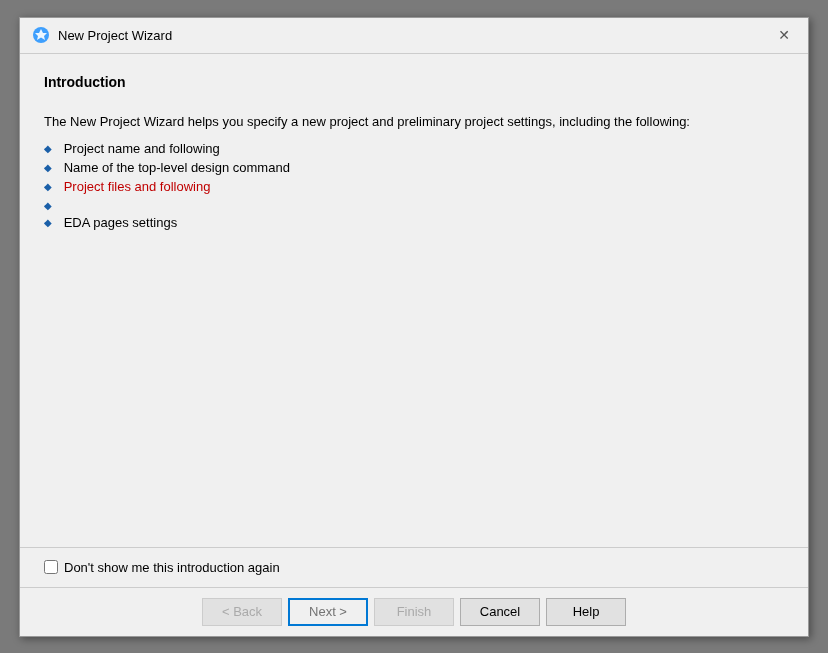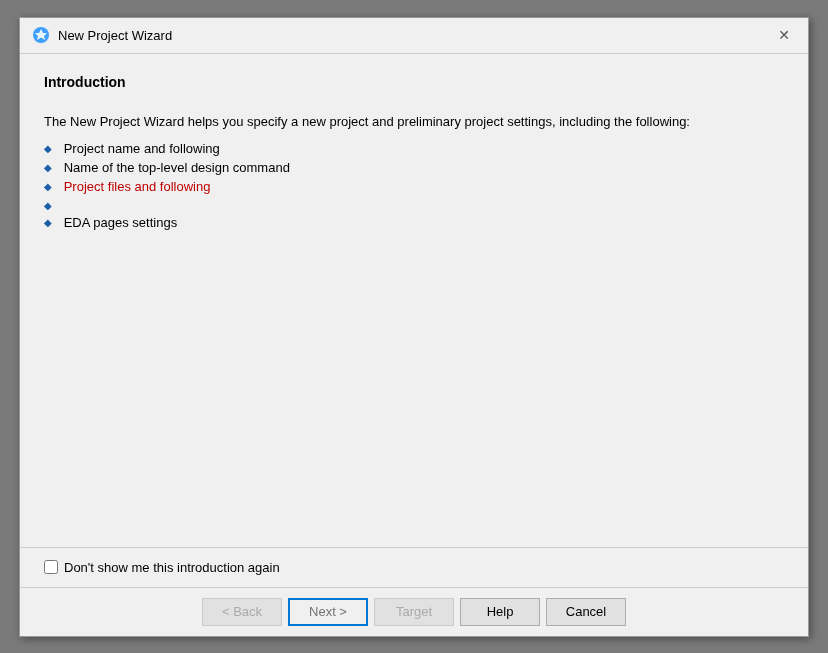--- a/index.html
+++ b/index.html
@@ -213,17 +213,17 @@
   <div class="footer-checkbox-area">
     <label>
       <input type="checkbox" style="">
       <span>Don't show me this introduction again</span>
     </label>
   </div>
 
   <div class="button-bar">
     <button class="btn" disabled="">&lt; Back</button>
     <button class="btn btn-primary">Next &gt;</button>
-    <button class="btn" disabled="">Target</button>
+    <button class="btn" disabled="">Finish</button>
+    <button class="btn">Cancel</button>
     <button class="btn">Help</button>
-    <button class="btn">Cancel</button>
   </div>
 </div>
 
 </body></html>

